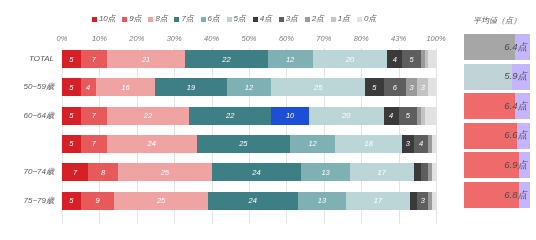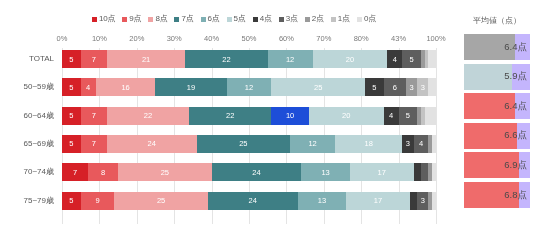--- a/index.html
+++ b/index.html
@@ -3,21 +3,21 @@
 <meta charset="utf-8">
 <style>
   html,body{margin:0;padding:0;}
   body{
     width:536px;height:229px;
     background:#ffffff;
     font-family:"Liberation Sans","DejaVu Sans",sans-serif;
     color:#595959;
     overflow:hidden;
   }
-  #page{position:relative;width:536px;height:229px;}
+  #page{position:relative;width:536px;height:229px;font-style:italic;}
 
   
   .legend{
     position:absolute;left:0;top:15px;width:468px;
     display:flex;justify-content:center;align-items:center;
     gap:7px;
   }
   .lg-item{display:flex;align-items:center;gap:2px;}
   .lg-swatch{width:5px;height:5px;display:inline-block;}
   .lg-label{font-size:8px;color:#5a5a5a;letter-spacing:-0.2px;line-height:1;}
@@ -142,21 +142,20 @@
       <div class="tick" style="left: 70%;">70%</div>
       <div class="tick" style="left: 80%;">80%</div>
       <div class="tick" style="left: 90%;">43%</div>
       <div class="tick" style="left: 100%;">100%</div>
     </div>
 
   <div class="rowlabels" id="rowlabels">
       <div class="rowlabel" style="top: 2px;">TOTAL</div>
       <div class="rowlabel" style="top: 30.3px; margin-left: 32px;">50~59歳</div>
       <div class="rowlabel" style="top: 58.6px;">60~64歳</div>
-      <div class="rowlabel" style="top: 86.9px;">65~69歳</div>
       <div class="rowlabel" style="top: 115.2px;">70~74歳</div>
       <div class="rowlabel" style="top: 143.5px;">75~79歳</div>
     </div>
 
   <div class="plot">
     <div class="gridlines" id="gridlines">
         <i style="left: calc(0% + 0px);"></i>
         <i style="left: calc(10% + 0px);"></i>
         <i style="left: calc(20% + 0px);"></i>
         <i style="left: calc(30% + 0px);"></i>

